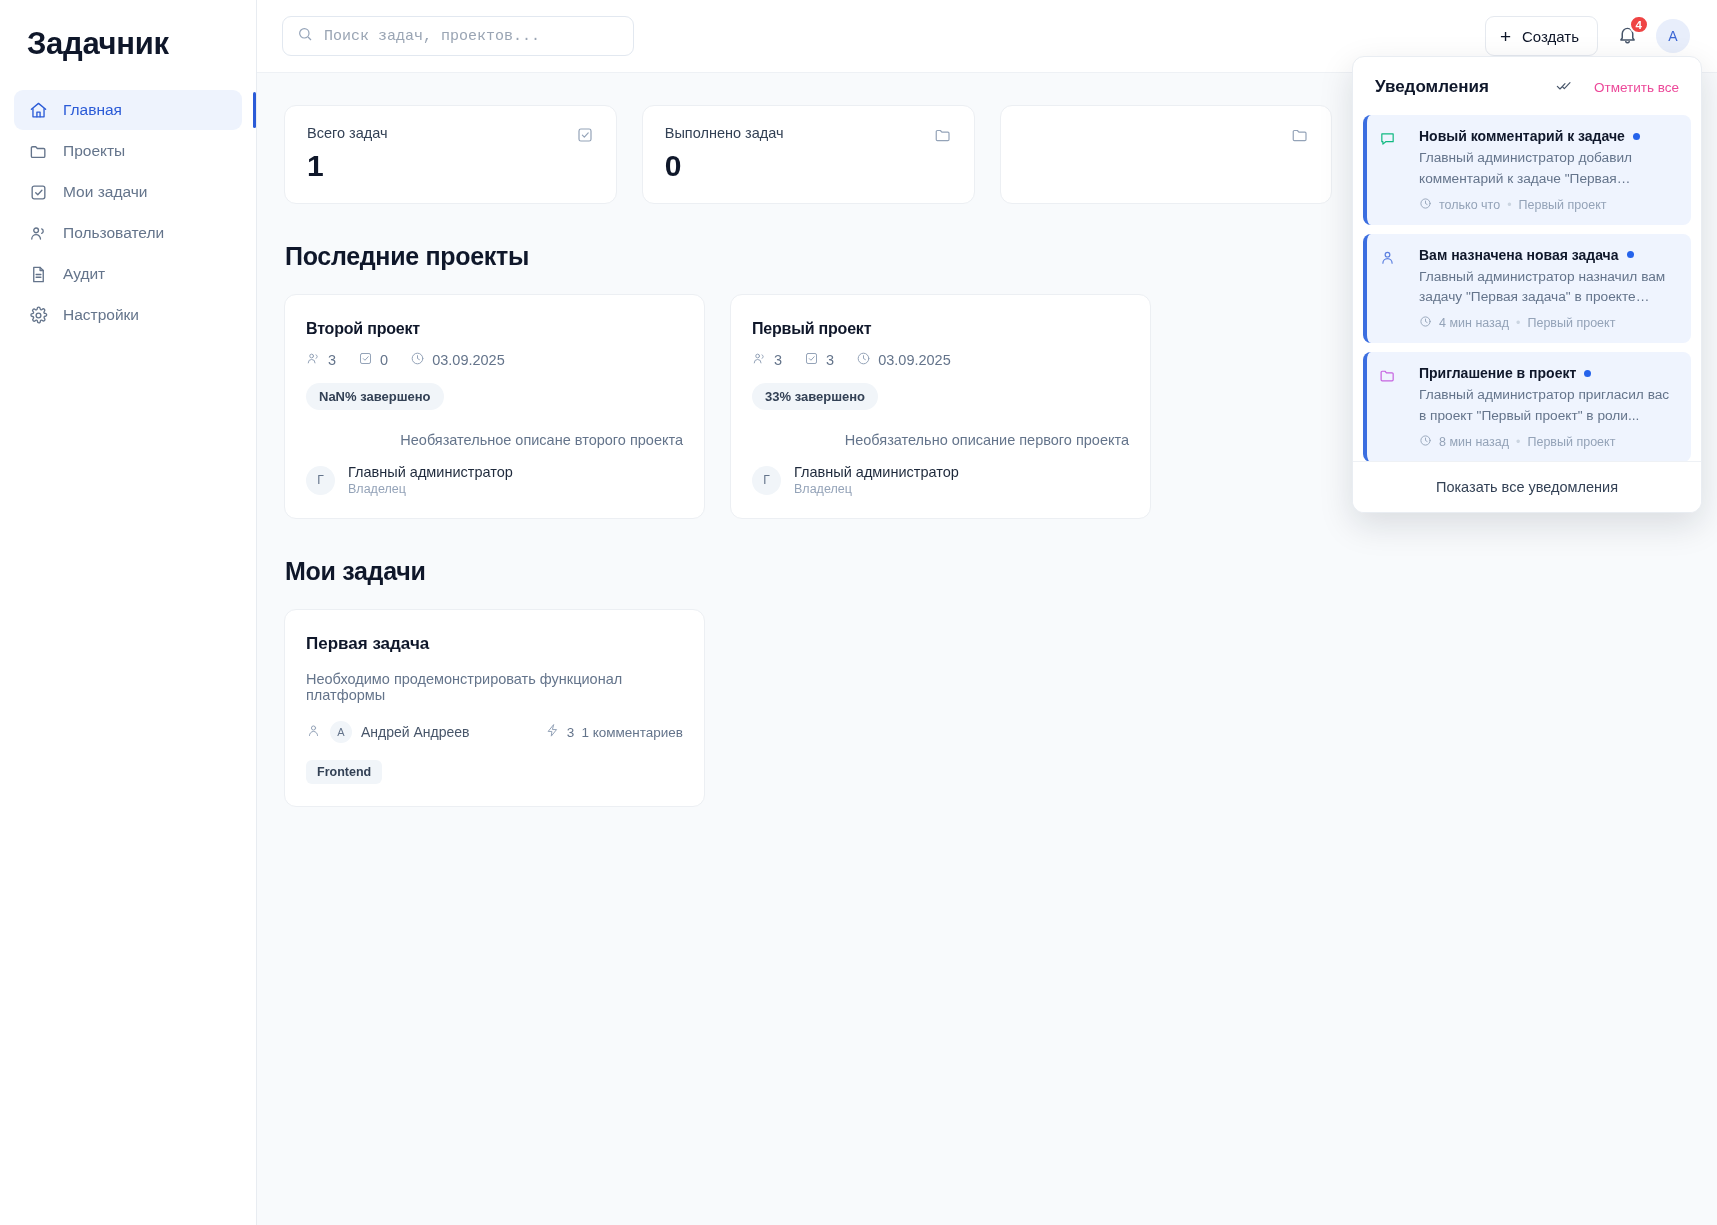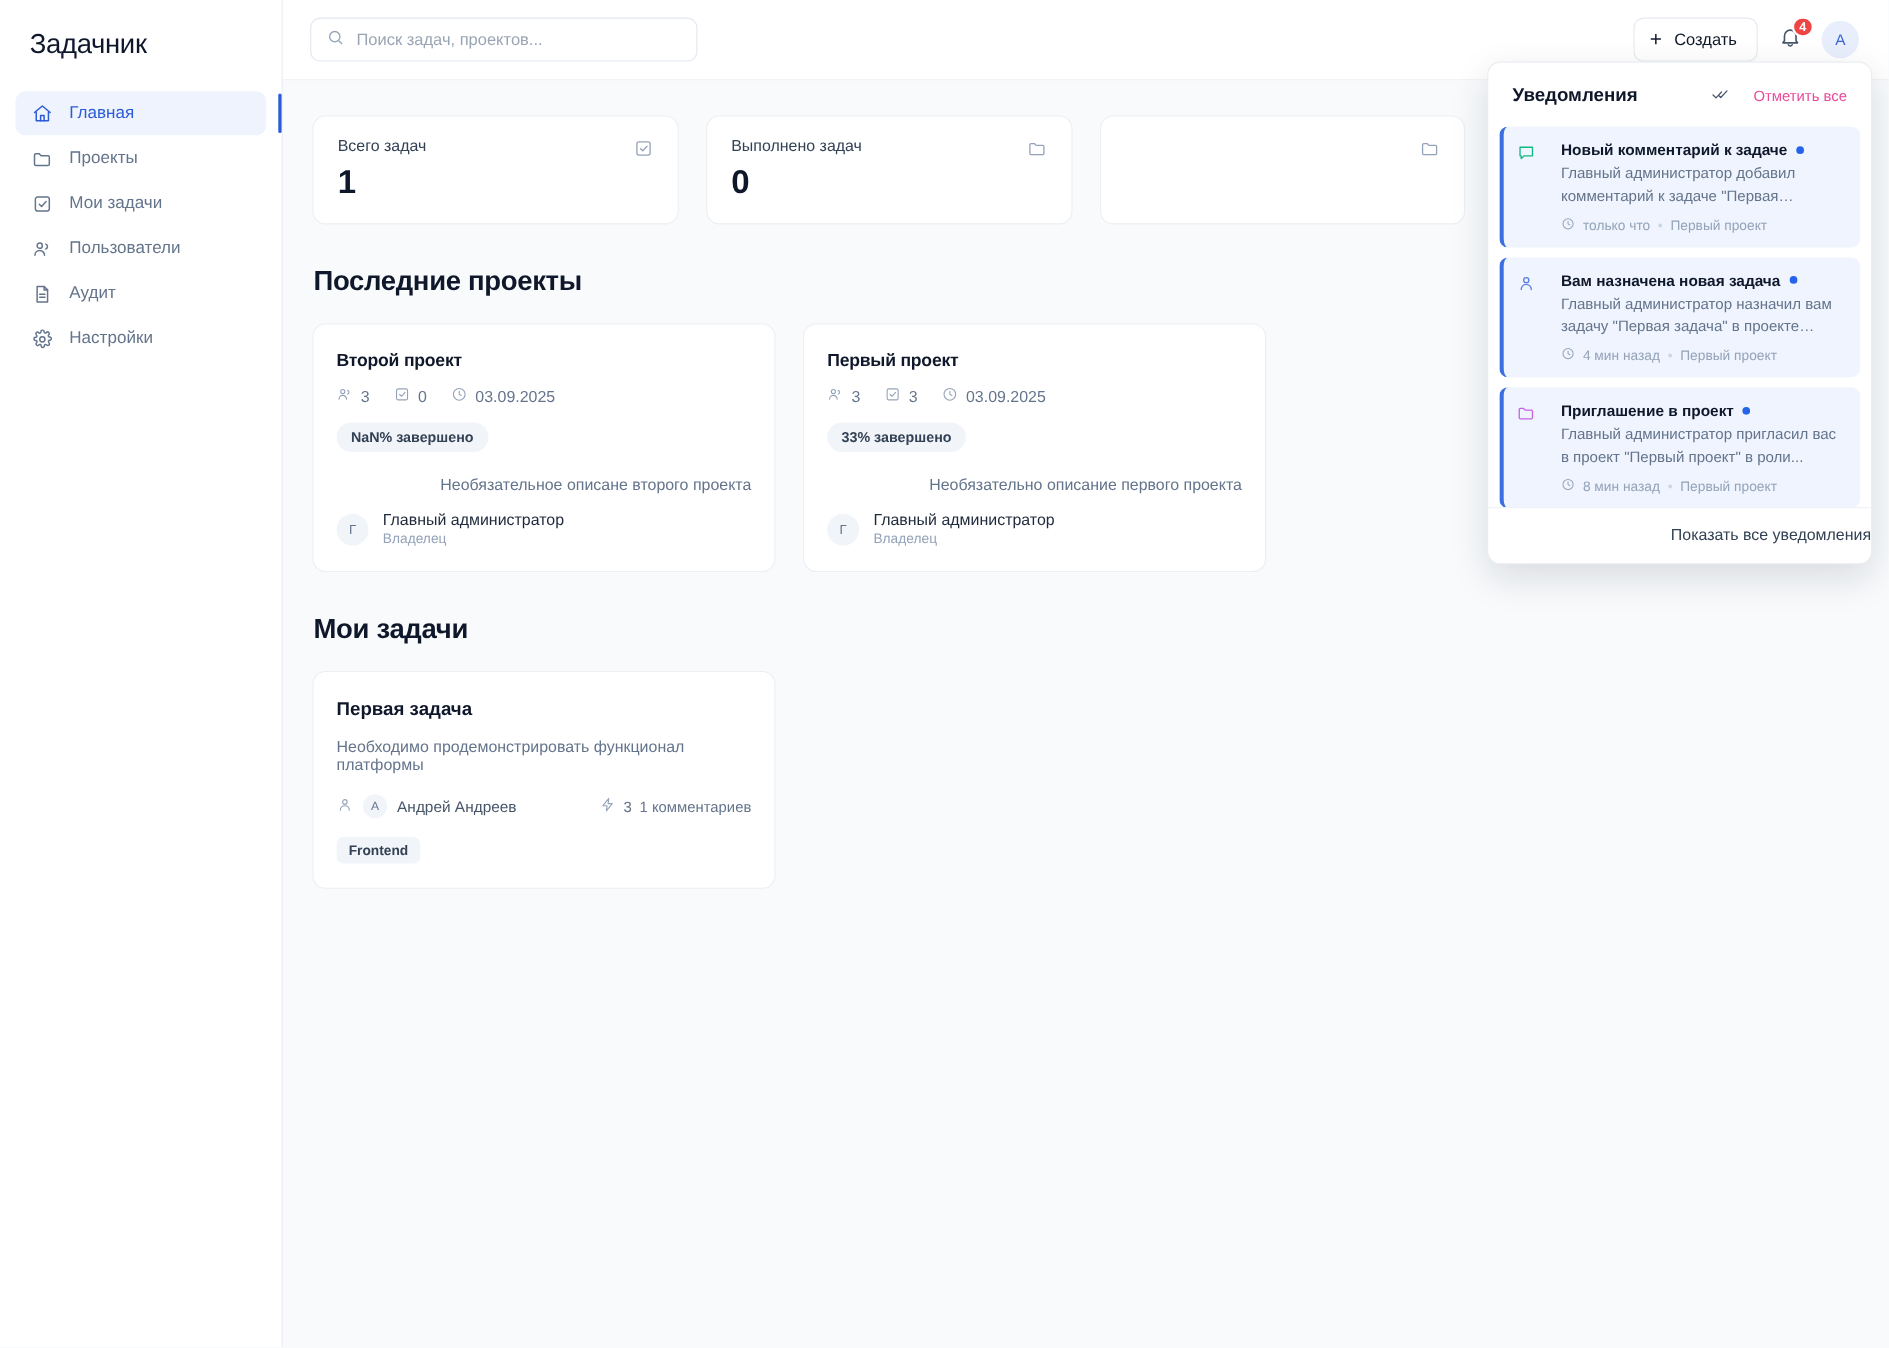--- a/index.html
+++ b/index.html
@@ -11,21 +11,21 @@
   }
   .app { display: flex; width: 1717px; height: 1225px; position: relative; }
 
   
   .sidebar {
     width: 257px; height: 1225px; background: #ffffff;
     border-right: 1px solid #e8ecf1; flex: 0 0 257px;
     position: relative; z-index: 5;
   }
   .brand {
-    font-size: 25px; font-weight: 400; color: #0f172a;
+    font-size: 31px; font-weight: 700; color: #0f172a;
     padding: 26px 0 0 27px; letter-spacing: -0.3px;
   }
   .nav { margin-top: 28px; padding: 0 14px; }
   .nav-item {
     display: flex; align-items: center; gap: 15px;
     height: 40px; padding: 0 14px; border-radius: 9px;
     color: #64748b; font-size: 15.5px; cursor: pointer;
     margin-bottom: 1px; position: relative;
   }
   .nav-item .ico { width: 20px; height: 20px; flex: 0 0 20px; display: flex; align-items: center; justify-content: center; }
@@ -44,21 +44,21 @@
     display: flex; align-items: center; padding: 0 27px 0 25px; gap: 16px;
     position: relative; z-index: 4;
   }
   .search {
     width: 352px; height: 40px; border: 1px solid #e2e8f0; border-radius: 9px;
     display: flex; align-items: center; gap: 11px; padding: 0 14px; background: #fff;
   }
   .search svg { width: 16px; height: 16px; stroke: #94a3b8; fill: none; stroke-width: 1.8; }
   .search-input {
     border: none; outline: none; font-size: 15px; color: #334155;
-    font-family: Liberation Sans, sans-serif; width: 100%; background: transparent;
+    font-family: Liberation Mono, monospace; width: 100%; background: transparent;
   }
   .search-input::placeholder { color: #9aa5b4; }
   .top-right { margin-left: auto; display: flex; align-items: center; gap: 16px; }
   .create-btn {
     height: 40px; padding: 0 18px 0 14px; border: 1px solid #e5e9ef; background: #fff;
     border-radius: 9px; display: flex; align-items: center; gap: 11px;
     font-size: 15px; color: #0f172a; cursor: pointer;
     font-family: "Liberation Sans", sans-serif;
   }
   .create-btn .plus { font-size: 19px; line-height: 1; color: #0f172a; font-weight: 400; }
@@ -162,21 +162,21 @@
     font-size: 14px; font-weight: 700; color: #0f172a; display: flex; align-items: center; gap: 8px;
     white-space: nowrap;
   }
   .dot { width: 7px; height: 7px; border-radius: 50%; background: #2563eb; flex: 0 0 7px; }
   .notif-text { font-size: 13.7px; color: #64748b; line-height: 1.52; margin-top: 4px;
     display: -webkit-box; -webkit-line-clamp: 2; -webkit-box-orient: vertical; overflow: hidden; }
   .notif-sub { display: flex; align-items: center; gap: 7px; font-size: 12.5px; color: #94a3b8; margin-top: 7px;}
   .notif-sub svg { width: 13px; height: 13px; stroke: #94a3b8; fill: none; stroke-width: 1.7; stroke-linecap: round; stroke-linejoin: round;}
   .sep { color: #cbd5e1; }
   .notif-foot {
-    border-top: 1px solid #eef1f5; padding: 17px 0; text-align: right;
+    border-top: 1px solid #eef1f5; padding: 17px 0; text-align: center;
     font-size: 14.5px; color: #334155; cursor: pointer; background: #fff;
   }
 </style>
 </head>
 <body>
 
 <div class="app">
 
   <aside class="sidebar">
     <div class="brand">Задачник</div>

